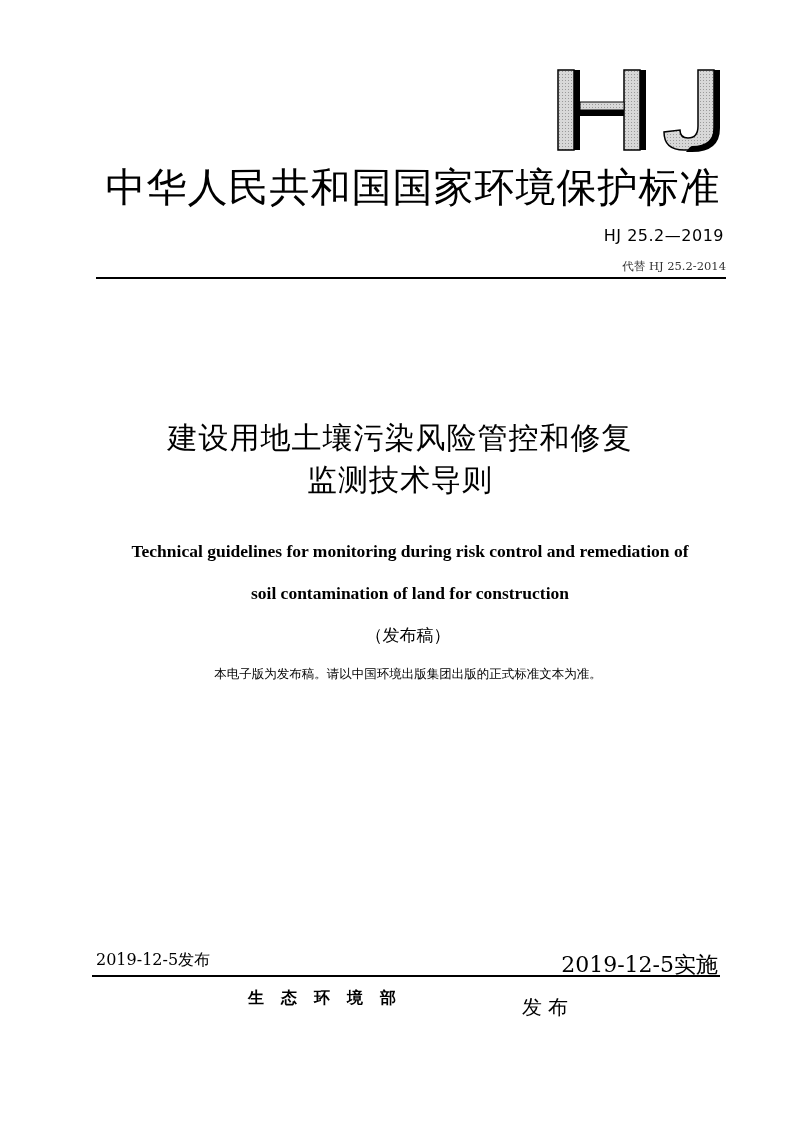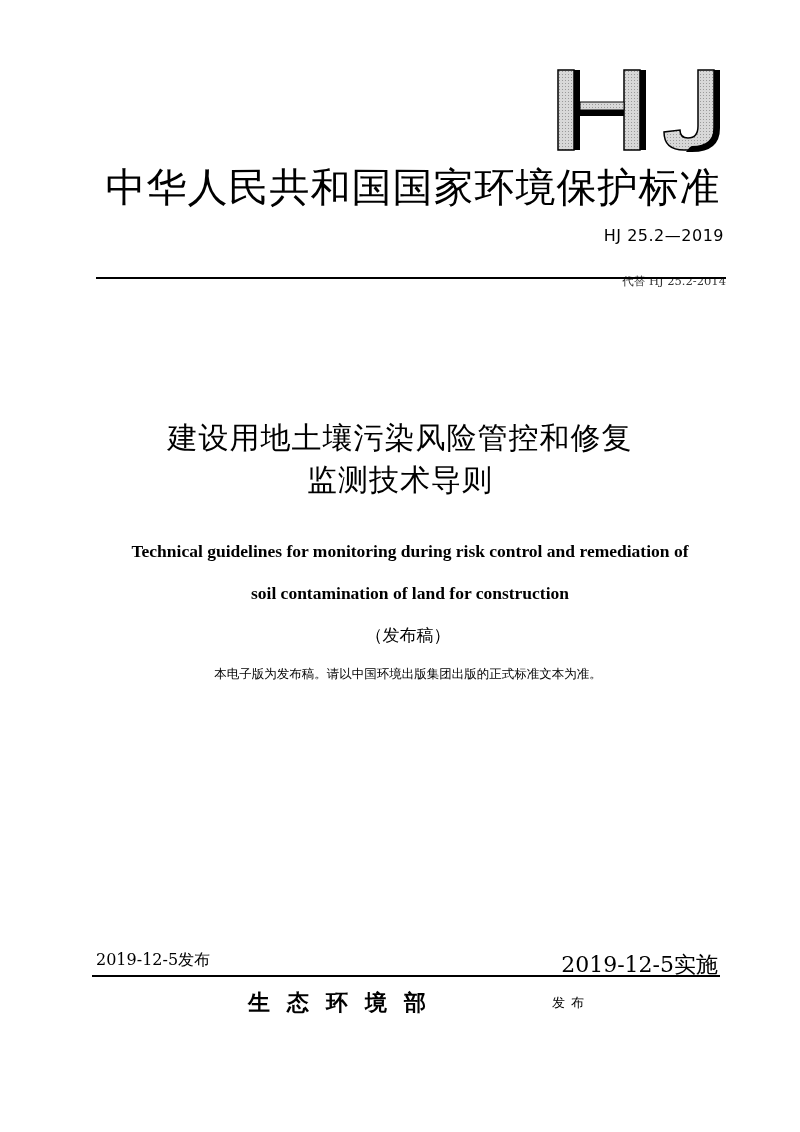--- a/index.html
+++ b/index.html
@@ -9,21 +9,21 @@
     .org-title {
       left: 88px; top: 160px; width: 650px;
       font-family: "DejaVu Serif", serif; font-size: 40px; letter-spacing: 1px;
       white-space: nowrap; font-weight: normal; text-align: center;
     }
     .std-no {
       right: 76px; top: 226px;
       font-family: "DejaVu Sans", sans-serif; font-size: 16px; letter-spacing: 0.5px; margin-left: 16px;
     }
     .replaces {
-      right: 74px; top: 274px;
+      right: 74px; top: 259px;
       font-family: "DejaVu Serif", serif; font-size: 11.5px; color: #333;
     }
     .rule-top { left: 96px; top: 277px; width: 630px; height: 1.5px; background: #000; }
     .cn-title {
       left: 0; width: 800px; text-align: center;
       font-family: "DejaVu Sans", sans-serif; font-size: 30px; letter-spacing: 1px;
     }
     .cn-title.l1 { top: 418px; }
     .cn-title.l2 { top: 460px; }
     .en-title {
@@ -44,28 +44,27 @@
       left: 96px; top: 950px;
       font-family: "DejaVu Serif", serif; font-size: 16px;
     }
     .date-right {
       right: 82px; top: 950px;
       font-family: "DejaVu Serif", serif; font-size: 22px;
     }
     .rule-bottom { left: 92px; top: 975px; width: 628px; height: 1.5px; background: #000; }
     .publisher {
       left: 248px; top: 988px;
-      font-family: "DejaVu Sans", sans-serif; font-weight: bold; font-size: 22px;
+      font-family: "DejaVu Sans", sans-serif; font-weight: bold; font-size: 16px;
       letter-spacing: 17px; white-space: nowrap;
     }
     .publish-suffix {
       left: 522px; top: 994px;
-      font-family: "DejaVu Sans", sans-serif; font-size: 13px; letter-spacing: 6px;
+      font-family: "DejaVu Sans", sans-serif; font-size: 20px; letter-spacing: 6px;
       white-space: nowrap;
-      margin-left: 30px;
     }
   </style>
 </head>
 <body>
 
 <div class="abs logo">
   <svg width="170" height="84" viewBox="0 0 170 84">
     <defs>
       <pattern id="hatch" width="3" height="3" patternUnits="userSpaceOnUse">
         <rect width="3" height="3" fill="#d8d8d8"></rect>

